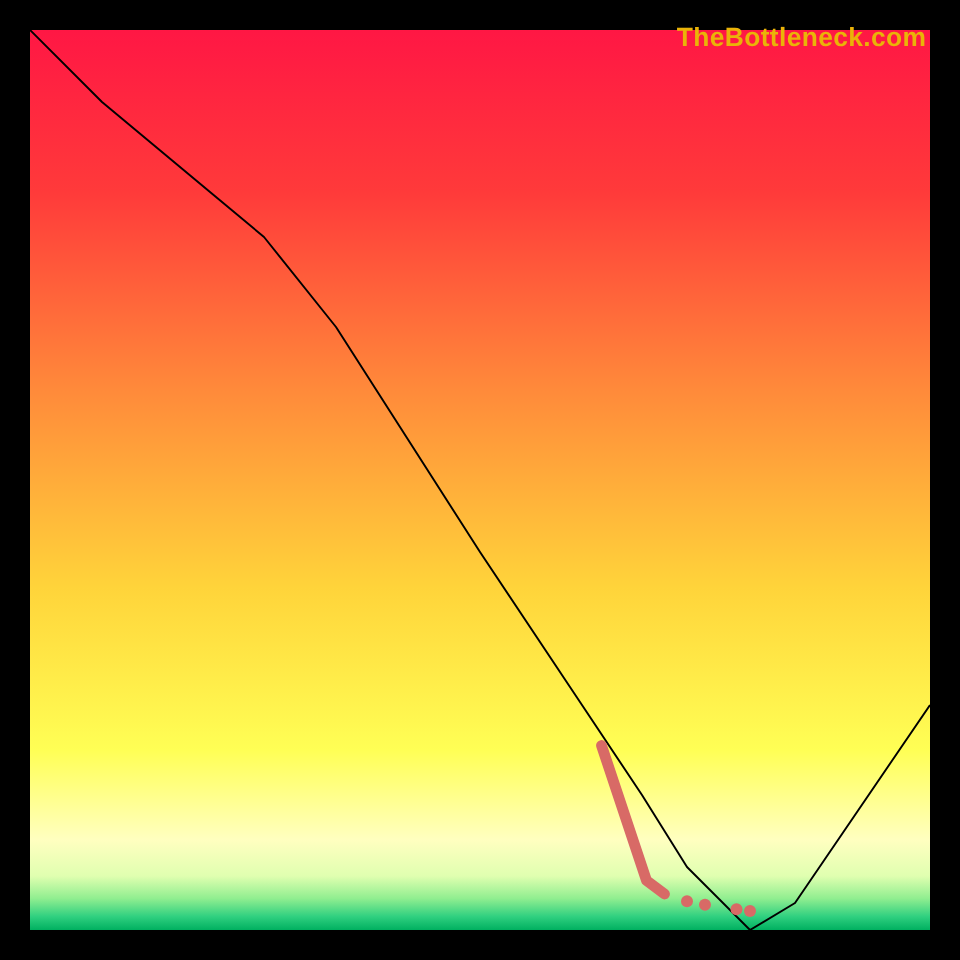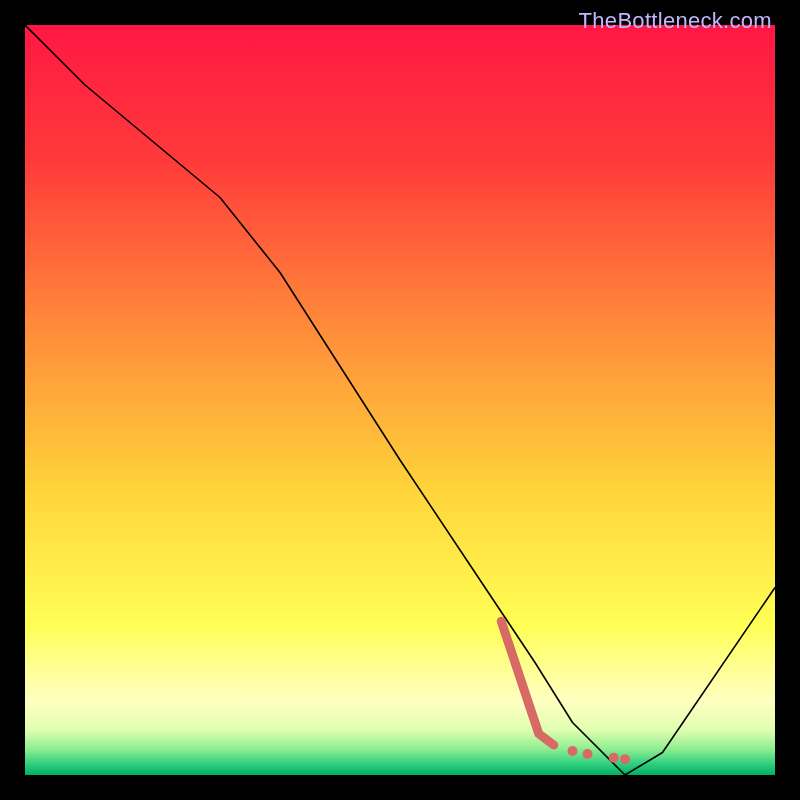--- a/index.html
+++ b/index.html
@@ -20,25 +20,25 @@
   .plot {
     position: absolute;
     left: 25px;
     top: 25px;
     width: 750px;
     height: 750px;
     overflow: hidden;
   }
   .watermark {
     position: absolute;
-    top: 8px;
+    top: 18px;
     right: 28px;
-    color: #c4b5fd;
+    color: #eab308;
     font-size: 22px;
-    font-weight: 400;
+    font-weight: 700;
     letter-spacing: 0.3px;
     z-index: 5;
   }
   svg {
     display: block;
   }
 </style>
 </head>
 <body>
 

